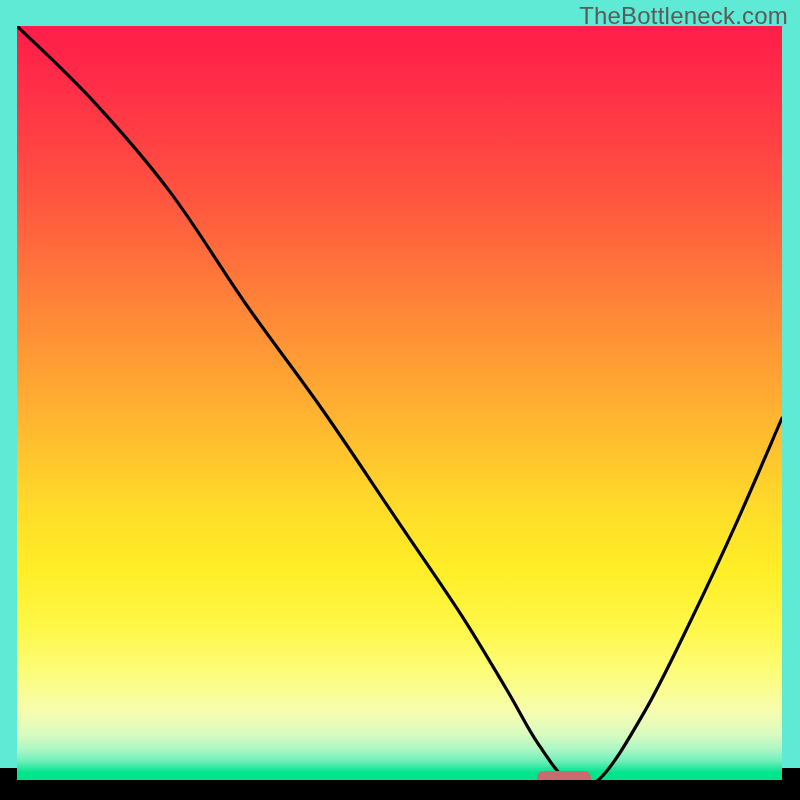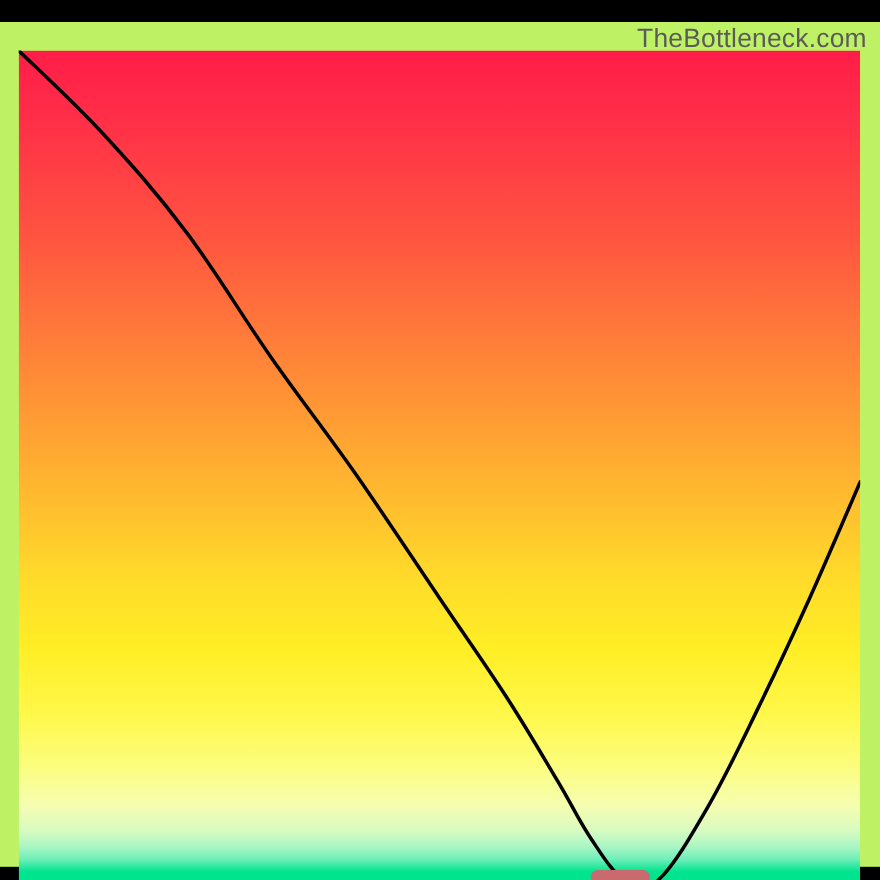--- a/index.html
+++ b/index.html
@@ -8,22 +8,21 @@
     width: 800px;
     height: 800px;
     background: #000;
     overflow: hidden;
     font-family: Arial, Helvetica, sans-serif;
   }
   .frame {
     position: relative;
     width: 800px;
     height: 768px;
-    background: #bef264;
-    margin-top: 20px;
+    background: #5eead4;
   }
   .watermark {
     position: absolute;
     top: 2px;
     right: 12px;
     color: #5b5b5b;
     font-size: 24px;
     font-weight: 500;
     letter-spacing: 0.2px;
     z-index: 10;

